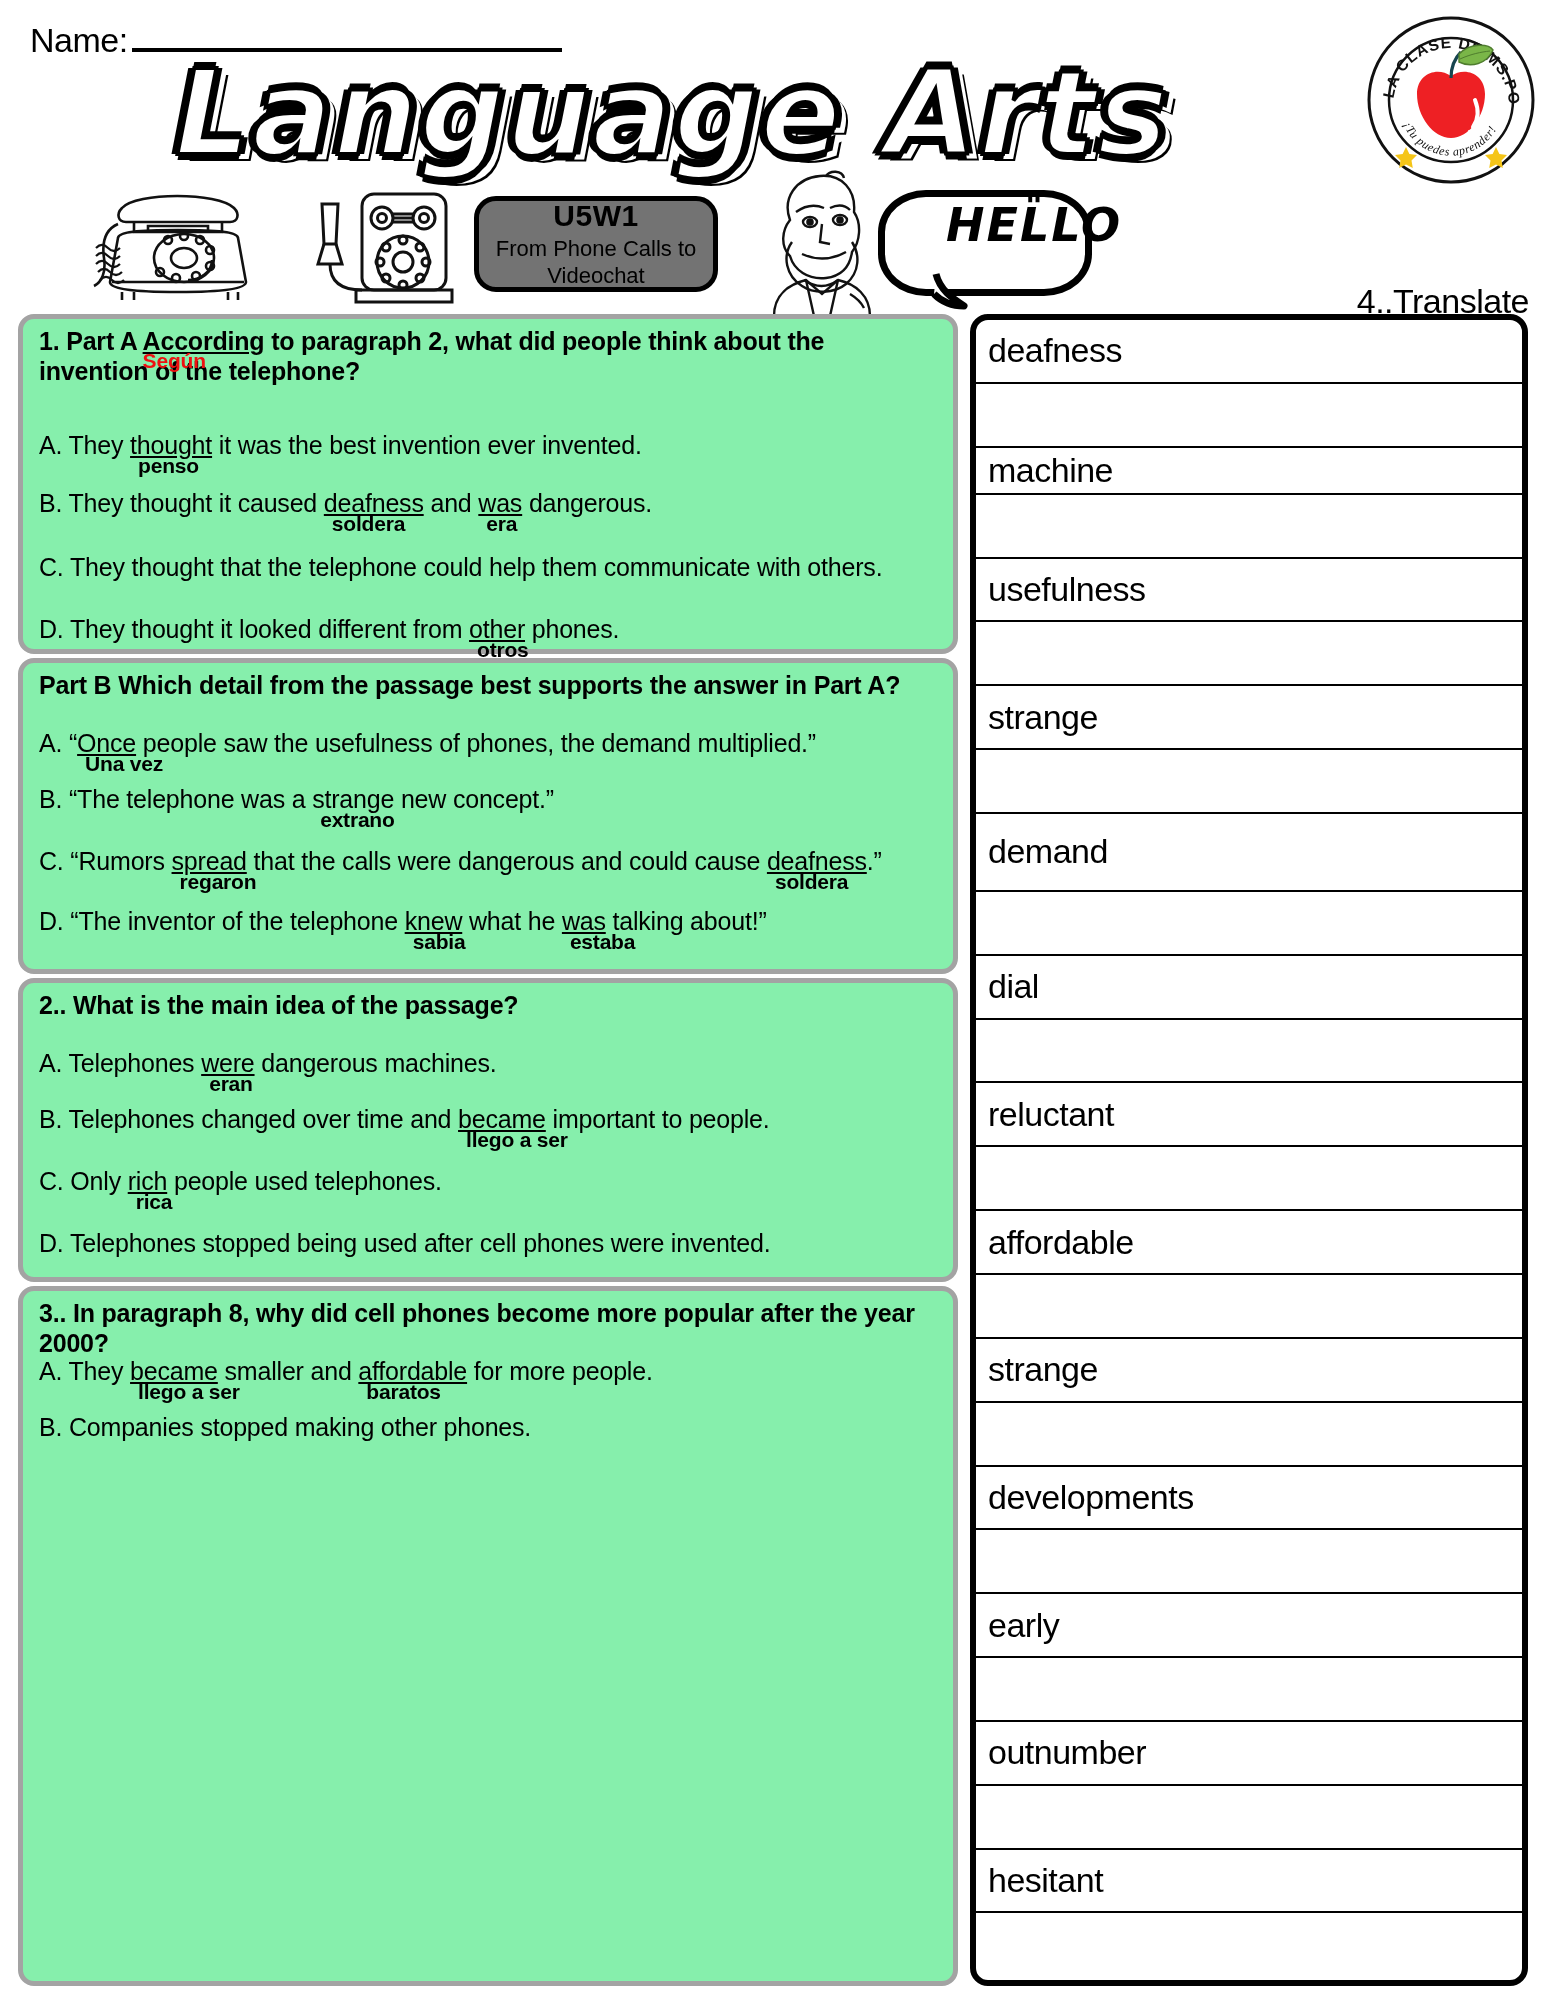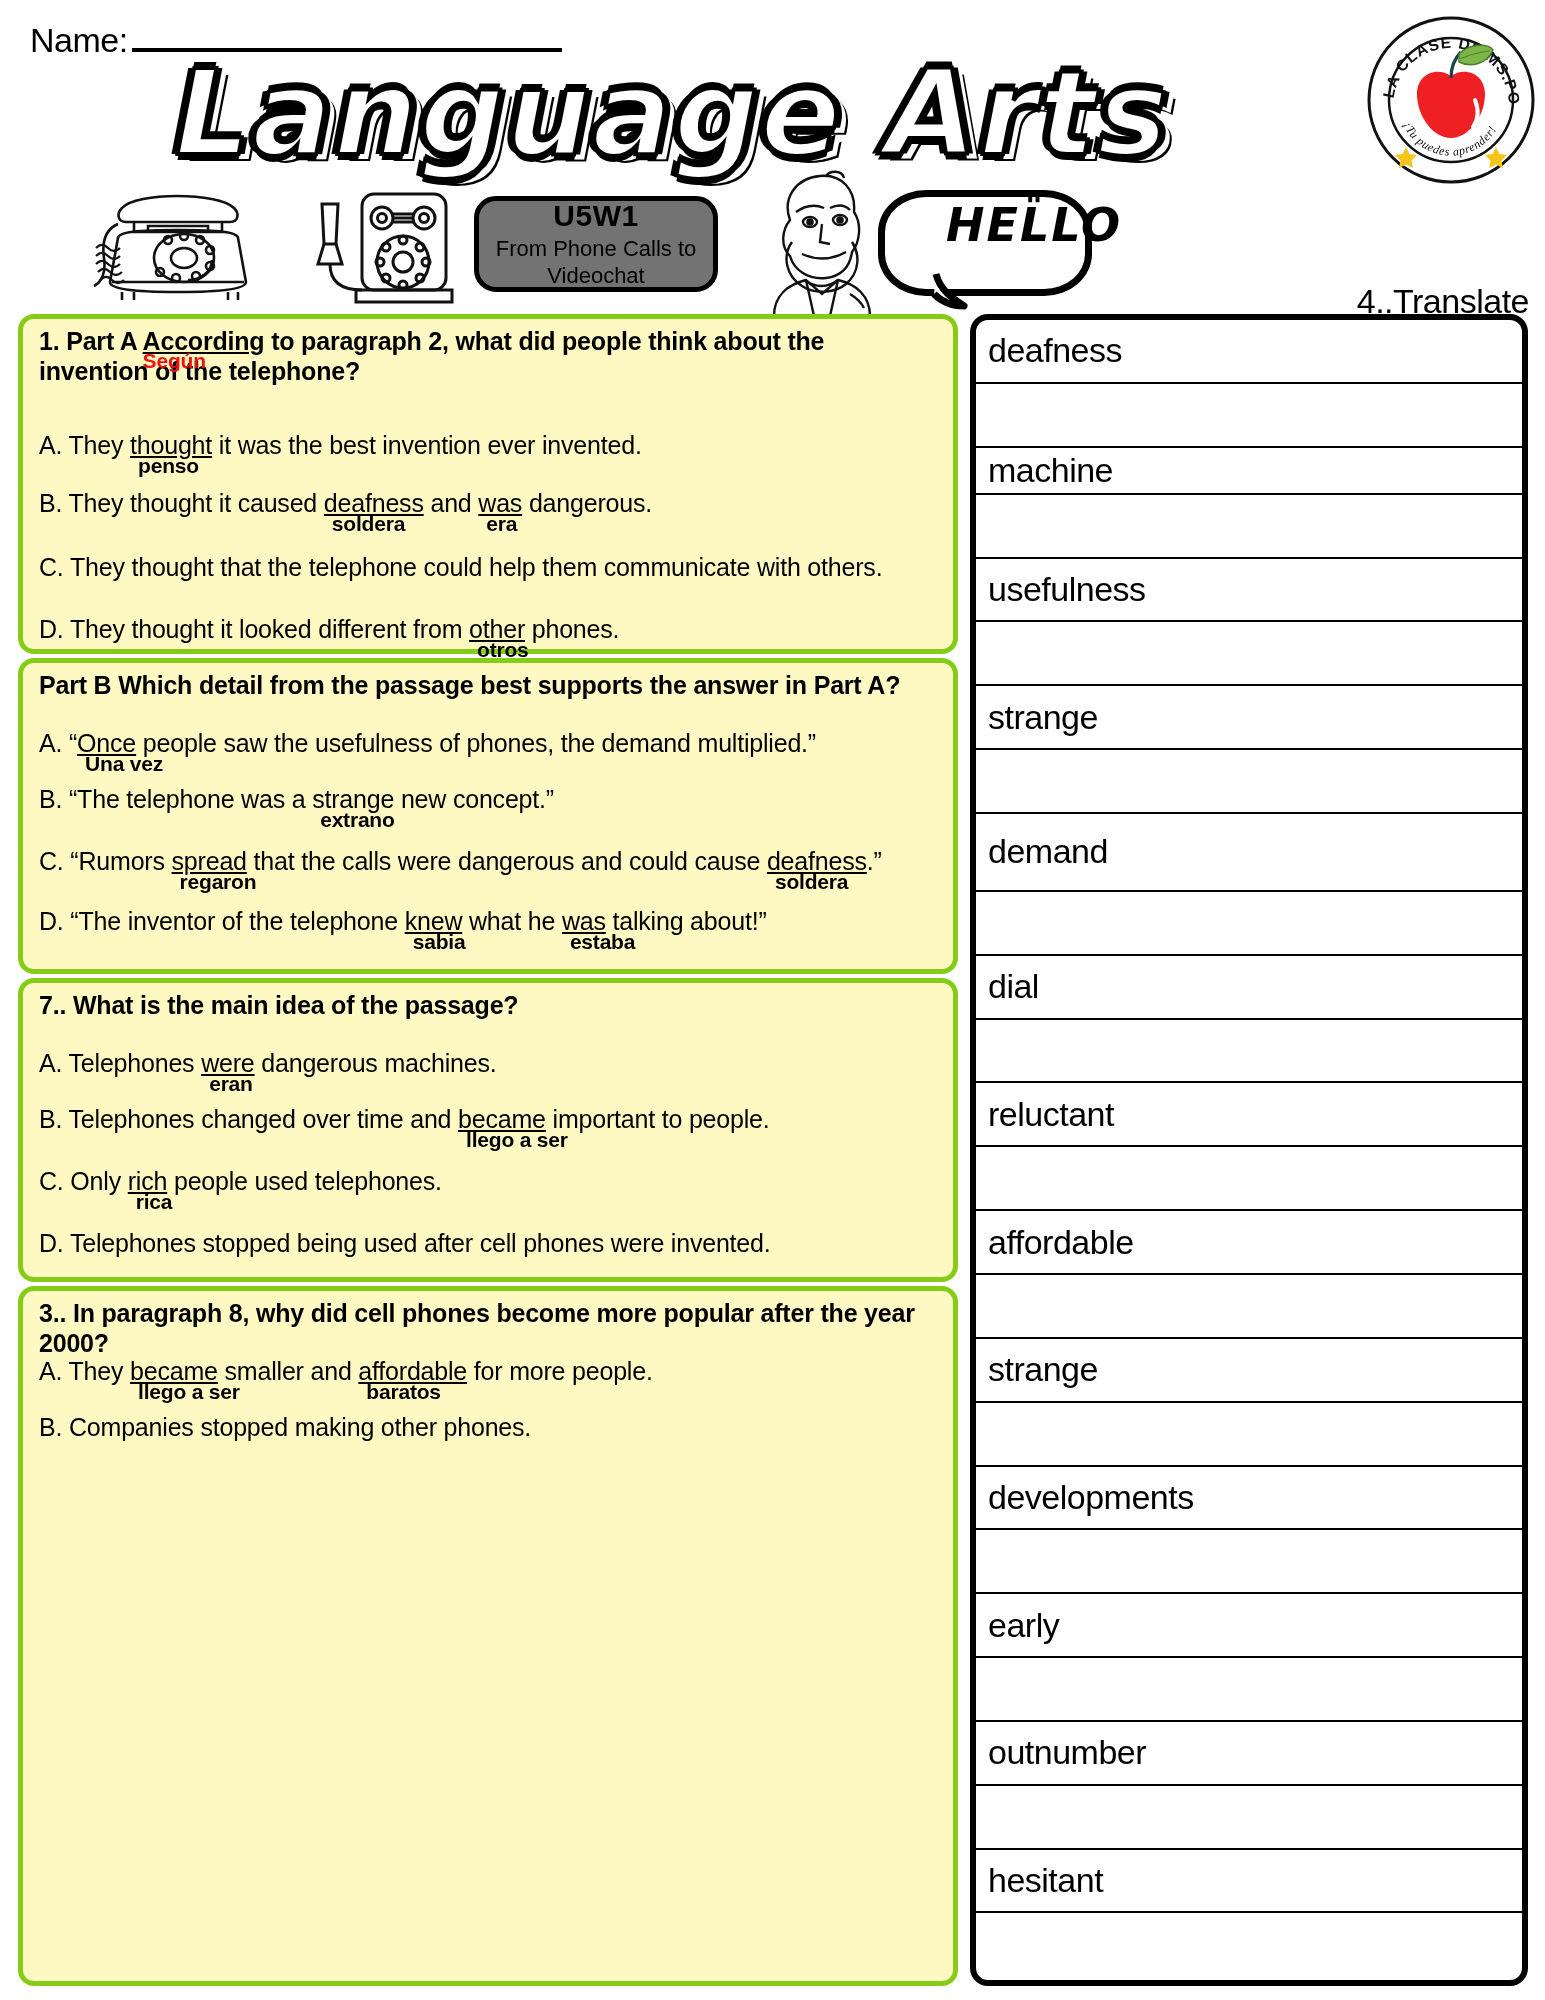--- a/index.html
+++ b/index.html
@@ -127,23 +127,23 @@
     letter-spacing: 2px;
     z-index: 7;
     font-family: "DejaVu Sans", sans-serif;
   }
   .bubble-tail { position: absolute; left: 930px; top: 272px; z-index: 5; }
 
   
   .qcard {
     position: absolute;
     left: 18px;
-    border: 5px solid #84cc16;
+    border: 5px solid #a3a3a3;
     border-radius: 16px;
-    background: #fef9c3;
+    background: #86efac;
     box-sizing: border-box;
     width: 940px;
     padding: 8px 14px 6px 16px;
   }
   .qhead {
     font-size: 25px;
     font-weight: 700;
     line-height: 1.18;
     letter-spacing: -0.2px;
   }
@@ -390,21 +390,21 @@
       <div class="opt" style="position: absolute; left: 16px; right: 14px; top: 296px;"><span>D.</span><span> They thought it looked different from </span><span style="position: relative;"><span class="u">other</span><span class="gloss" style="position: absolute; left: 8px; top: 23px; white-space: nowrap;">otros</span></span><span> phones.</span></div>
     </div>
     <div class="qcard" style="top: 658px; height: 316px;">
       <div class="qhead"><span>Part B Which detail from the passage best supports the answer in Part A?</span></div>
       <div class="opt" style="position: absolute; left: 16px; right: 14px; top: 66px;"><span>A.</span><span> “</span><span style="position: relative;"><span class="u">Once</span><span class="gloss" style="position: absolute; left: 8px; top: 23px; white-space: nowrap;">Una vez</span></span><span> people saw the usefulness of phones, the demand multiplied.”</span></div>
       <div class="opt" style="position: absolute; left: 16px; right: 14px; top: 122px;"><span>B.</span><span> “The telephone was a </span><span style="position: relative;"><span>strange</span><span class="gloss" style="position: absolute; left: 8px; top: 23px; white-space: nowrap;">extrano</span></span><span> new concept.”</span></div>
       <div class="opt" style="position: absolute; left: 16px; right: 14px; top: 184px;"><span>C.</span><span> “Rumors </span><span style="position: relative;"><span class="u">spread</span><span class="gloss" style="position: absolute; left: 8px; top: 23px; white-space: nowrap;">regaron</span></span><span> that the calls were dangerous and could cause </span><span style="position: relative;"><span class="u">deafness</span><span class="gloss" style="position: absolute; left: 8px; top: 23px; white-space: nowrap;">soldera</span></span><span>.”</span></div>
       <div class="opt" style="position: absolute; left: 16px; right: 14px; top: 244px;"><span>D.</span><span> “The inventor of the telephone </span><span style="position: relative;"><span class="u">knew</span><span class="gloss" style="position: absolute; left: 8px; top: 23px; white-space: nowrap;">sabia</span></span><span> what he </span><span style="position: relative;"><span class="u">was</span><span class="gloss" style="position: absolute; left: 8px; top: 23px; white-space: nowrap;">estaba</span></span><span> talking about!”</span></div>
     </div>
     <div class="qcard" style="top: 978px; height: 304px;">
-      <div class="qhead"><span>7.. What is the main idea of the passage?</span></div>
+      <div class="qhead"><span>2.. What is the main idea of the passage?</span></div>
       <div class="opt" style="position: absolute; left: 16px; right: 14px; top: 66px;"><span>A.</span><span> Telephones </span><span style="position: relative;"><span class="u">were</span><span class="gloss" style="position: absolute; left: 8px; top: 23px; white-space: nowrap;">eran</span></span><span> dangerous machines.</span></div>
       <div class="opt" style="position: absolute; left: 16px; right: 14px; top: 122px;"><span>B.</span><span> Telephones changed over time and </span><span style="position: relative;"><span class="u">became</span><span class="gloss" style="position: absolute; left: 8px; top: 23px; white-space: nowrap;">llego a ser</span></span><span> important to people.</span></div>
       <div class="opt" style="position: absolute; left: 16px; right: 14px; top: 184px;"><span>C.</span><span> Only </span><span style="position: relative;"><span class="u">rich</span><span class="gloss" style="position: absolute; left: 8px; top: 23px; white-space: nowrap;">rica</span></span><span> people used telephones.</span></div>
       <div class="opt" style="position: absolute; left: 16px; right: 14px; top: 246px;"><span>D.</span><span> Telephones stopped being used after cell phones were invented.</span></div>
     </div>
     <div class="qcard" style="top: 1286px; height: 700px;">
       <div class="qhead"><span>3.. In paragraph 8, why did cell phones become more popular after the year 2000?</span></div>
       <div class="opt" style="position: absolute; left: 16px; right: 14px; top: 66px;"><span>A.</span><span> They </span><span style="position: relative;"><span class="u">became</span><span class="gloss" style="position: absolute; left: 8px; top: 23px; white-space: nowrap;">llego a ser</span></span><span> smaller and </span><span style="position: relative;"><span class="u">affordable</span><span class="gloss" style="position: absolute; left: 8px; top: 23px; white-space: nowrap;">baratos</span></span><span> for more people.</span></div>
       <div class="opt" style="position: absolute; left: 16px; right: 14px; top: 122px;"><span>B.</span><span> Companies stopped making other phones.</span></div>
     </div>

